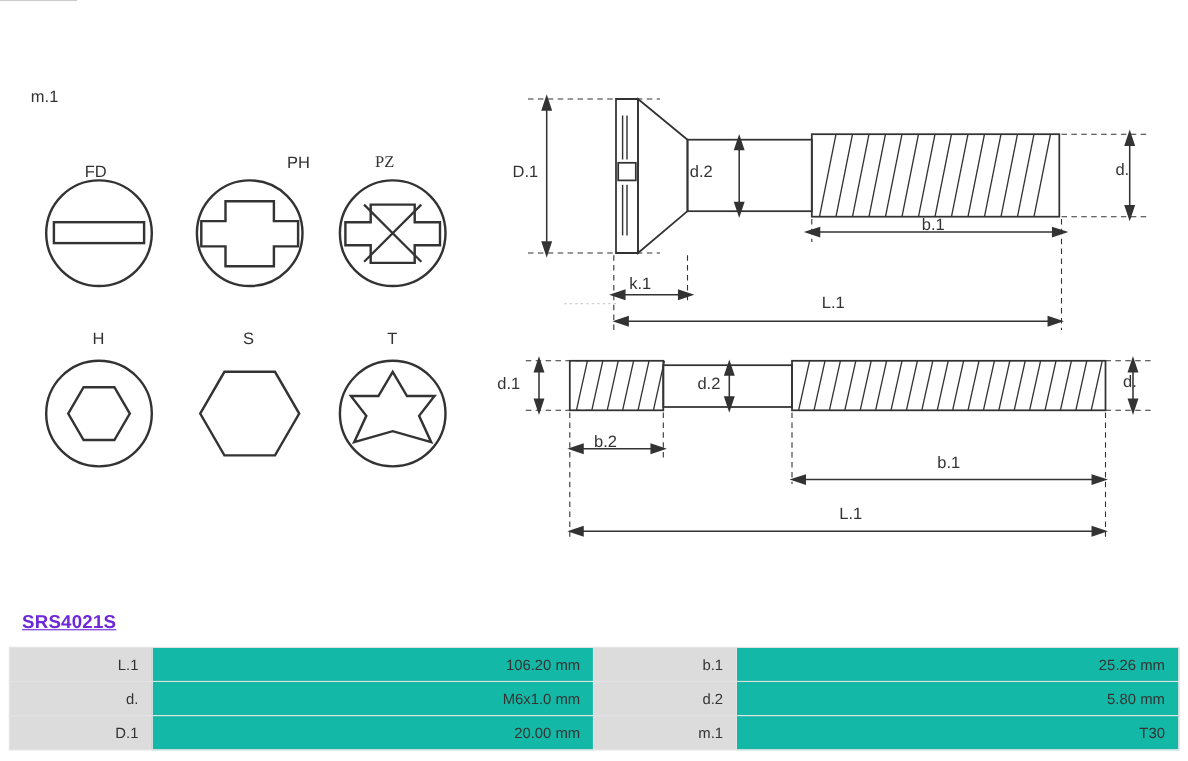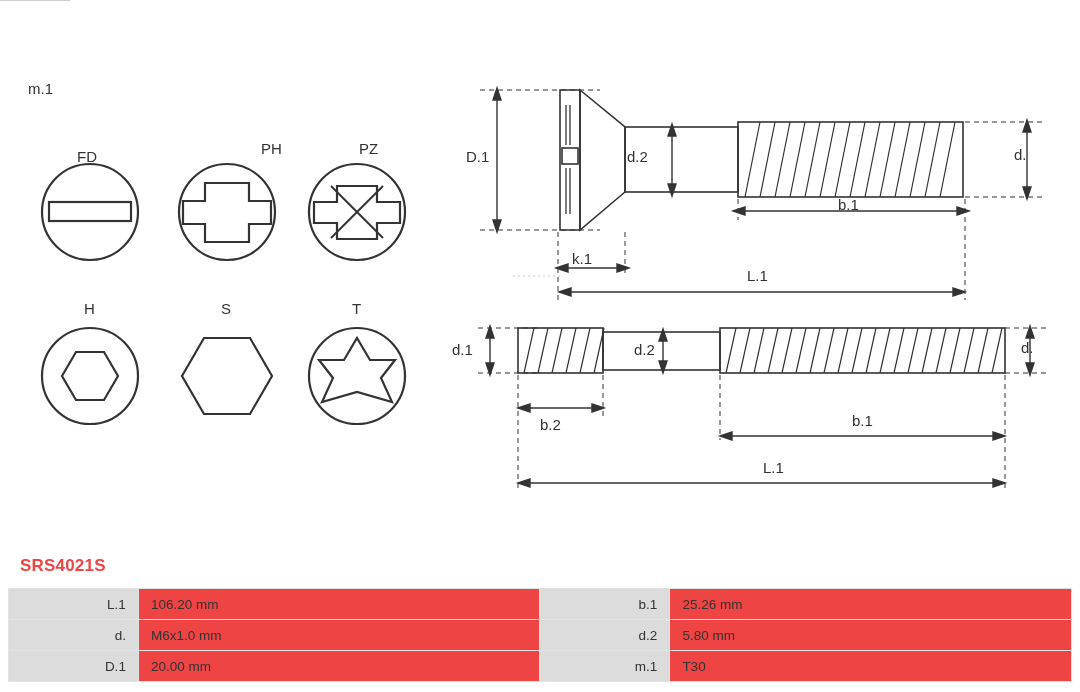--- a/index.html
+++ b/index.html
@@ -35,22 +35,23 @@
     font-size: 15px;
     color: #333333;
     white-space: nowrap;
   }
   #part-number {
     position: absolute;
     left: 20px;
     top: 556px;
     font-size: 17px;
     font-weight: bold;
-    color: #ef4444;
+    color: #6d28d9;
     letter-spacing: 0.2px;
+    text-decoration: underline;
   }
   #spec-table {
     position: absolute;
     left: 8px;
     top: 588px;
     width: 1064px;
     border-collapse: collapse;
     font-size: 13.5px;
   }
   #spec-table td {
@@ -59,38 +60,38 @@
     padding: 0 12px;
     box-sizing: border-box;
   }
   #spec-table td.key {
     background: #dcdcdc;
     text-align: right;
     width: 130px;
     color: #333;
   }
   #spec-table td.val {
-    background: #ef4444;
-    text-align: left;
+    background: #14b8a6;
+    text-align: right;
     width: 402px;
     color: #333;
   }
 </style>
 </head>
 <body>
 
 <div class="top-rule"></div>
 
 <div id="diagram-area">
 
   <div class="label" style="left:28px; top:80px;">m.1</div>
 
   <div class="label" style="left:77px; top:148px;">FD</div>
   <div class="label" style="left:213px; top:140px;margin-left:48px;">PH</div>
-  <div class="label" style="left:359px; top:140px;">PZ</div>
+  <div class="label" style="left:341px; top:140px;font-family:Liberation Serif, serif;">PZ</div>
   <div class="label" style="left:84px; top:300px;">H</div>
   <div class="label" style="left:221px; top:300px;">S</div>
   <div class="label" style="left:352px; top:300px;">T</div>
 
   <svg width="1080" height="540" style="position:absolute; left:0; top:0;">
     <g fill="none" stroke="#333333" stroke-width="2.2">
 
       <circle cx="90" cy="212" r="48"></circle>
       <rect x="49" y="202" width="82" height="19" stroke-width="2.2"></rect>
 
@@ -256,21 +257,21 @@
   <div class="label" style="left:466px; top:148px;">D.1</div>
   <div class="label" style="left:627px; top:148px;">d.2</div>
   <div class="label" style="left:1014px; top:146px;">d.</div>
   <div class="label" style="left:838px; top:196px;">b.1</div>
   <div class="label" style="left:572px; top:250px;text-align:center;">k.1</div>
   <div class="label" style="left:747px; top:267px;">L.1</div>
 
   <div class="label" style="left:452px; top:341px;">d.1</div>
   <div class="label" style="left:634px; top:341px;">d.2</div>
   <div class="label" style="left:1021px; top:339px;">d.</div>
-  <div class="label" style="left:540px; top:416px;">b.2</div>
+  <div class="label" style="left:540px; top:393px;">b.2</div>
   <div class="label" style="left:852px; top:412px;">b.1</div>
   <div class="label" style="left:763px; top:459px;">L.1</div>
 </div>
 
 <div id="part-number">SRS4021S</div>
 
 <table id="spec-table">
   <tbody>
     <tr>
       <td class="key">L.1</td>

